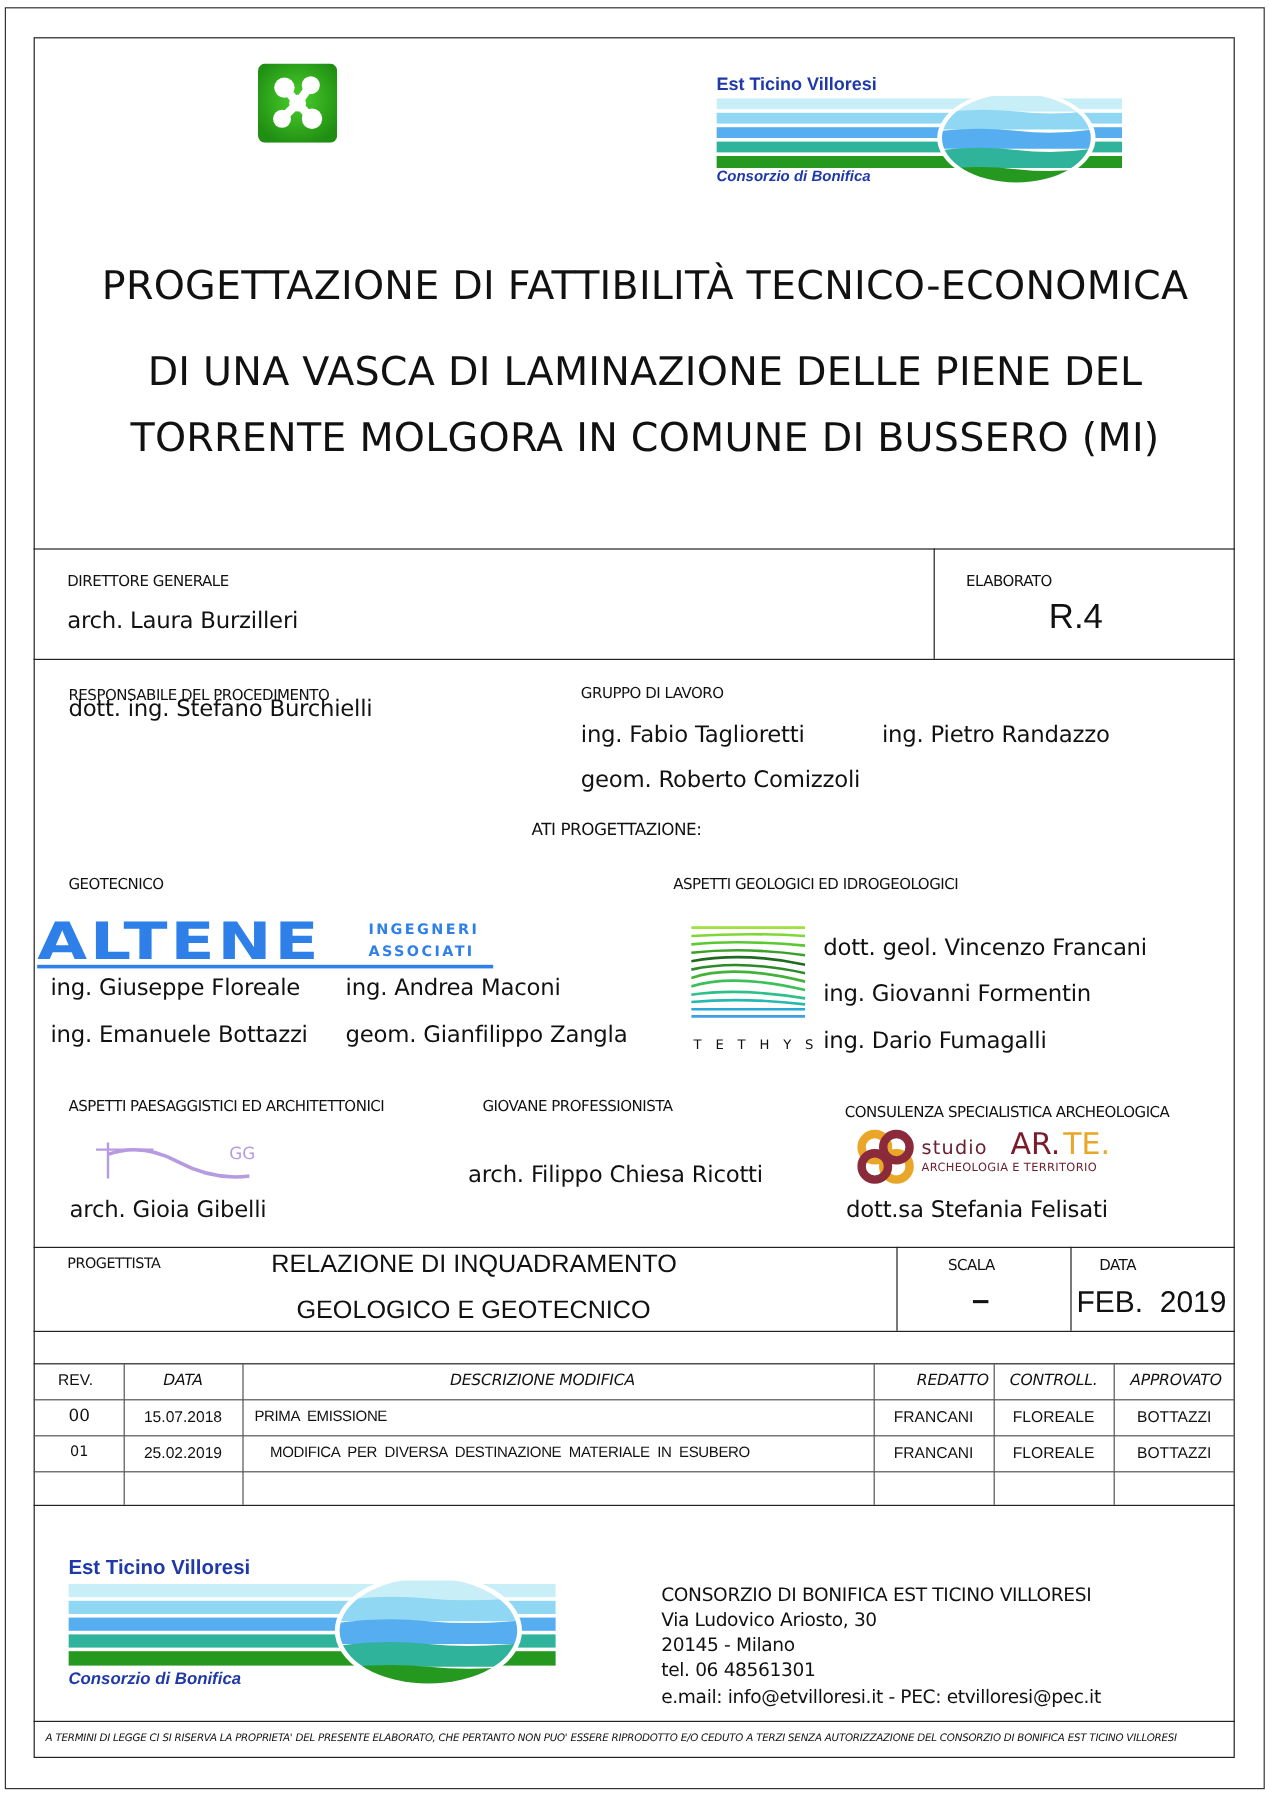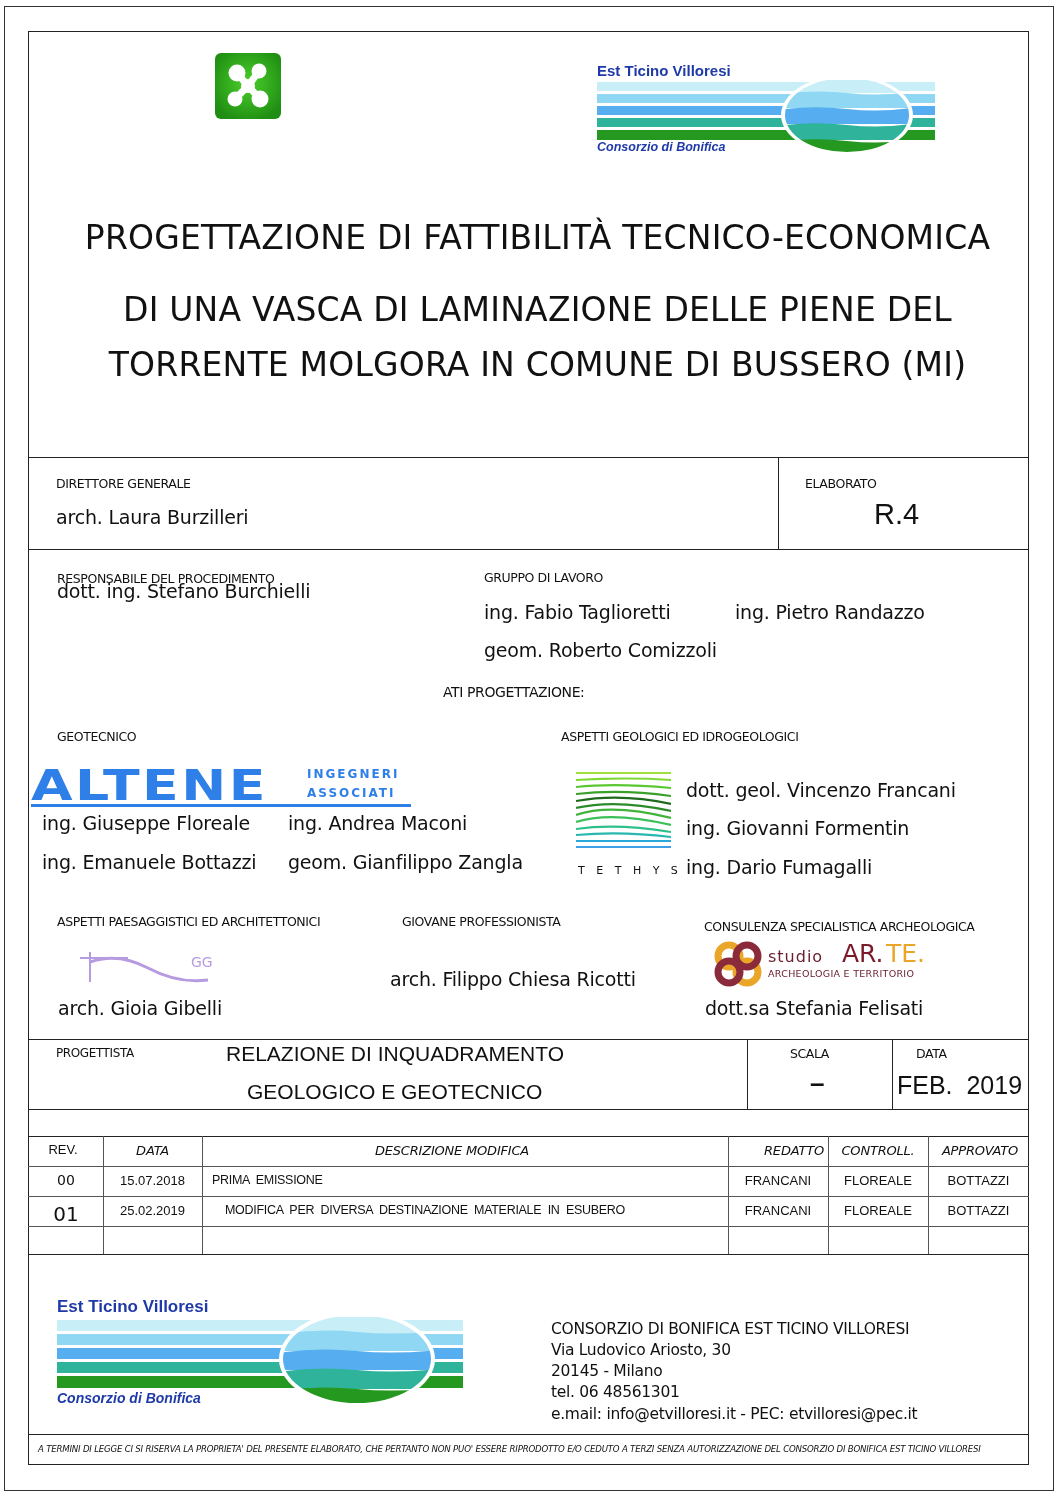--- a/index.html
+++ b/index.html
@@ -189,21 +189,21 @@
   </div>
   <div>
     <div class="cell" style="left:28px; width:76px; top:1172px; font-family:'DejaVu Sans',sans-serif; font-size:14px;">00</div>
     <div class="cell" style="left:103px; width:99px; top:1173px;">15.07.2018</div>
     <div class="rc" style="left:212px; top:1173px; font-size:12.5px; white-space:pre;">PRIMA  EMISSIONE</div>
     <div class="cell" style="left:728px; width:100px; top:1173px;">FRANCANI</div>
     <div class="cell" style="left:828px; width:100px; top:1173px;">FLOREALE</div>
     <div class="cell" style="left:928px; width:101px; top:1173px;">BOTTAZZI</div>
   </div>
   <div>
-    <div class="cell" style="left:28px; width:76px; top:1202px; font-family:'DejaVu Sans',sans-serif; font-size:20px;">01</div>
+    <div class="cell" style="left:28px; width:76px; top:1202px; font-family:'DejaVu Sans',sans-serif; font-size:12px;">01</div>
     <div class="cell" style="left:103px; width:99px; top:1203px;">25.02.2019</div>
     <div class="rc" style="left:212px; top:1203px; font-size:12.5px; white-space:pre;margin-left:13px;">MODIFICA  PER  DIVERSA  DESTINAZIONE  MATERIALE  IN  ESUBERO</div>
     <div class="cell" style="left:728px; width:100px; top:1203px;">FRANCANI</div>
     <div class="cell" style="left:828px; width:100px; top:1203px;">FLOREALE</div>
     <div class="cell" style="left:928px; width:101px; top:1203px;">BOTTAZZI</div>
   </div>
   <div></div>
 </div>
 
 <div class="abs" style="left:57px; top:1295px; width:410px; height:115px;">

